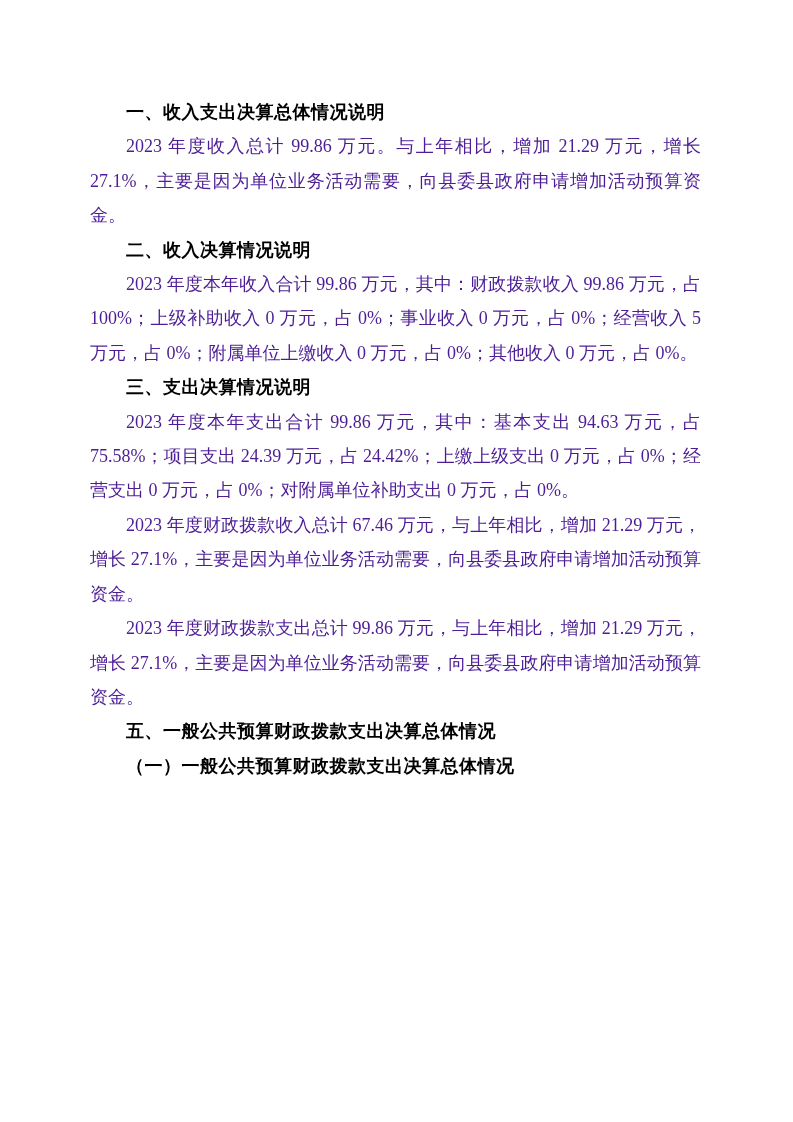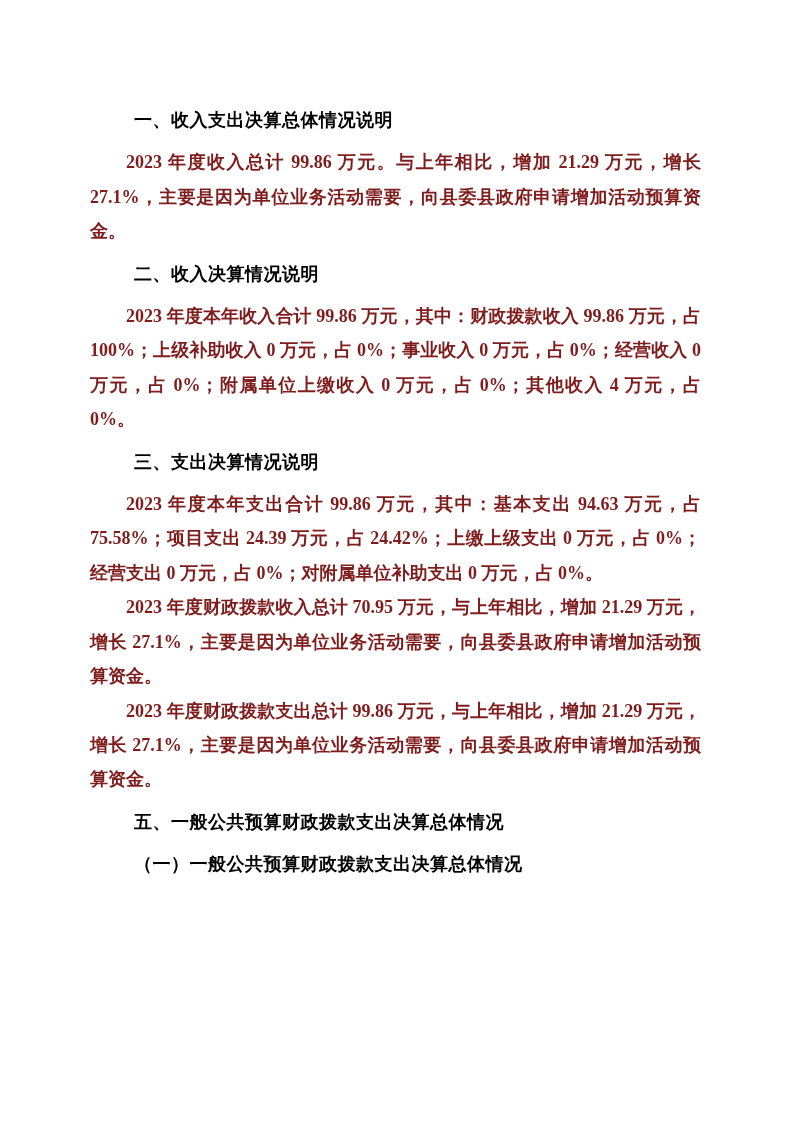--- a/index.html
+++ b/index.html
@@ -17,42 +17,42 @@
     padding: 95px 92px 0 90px;
     overflow: hidden;
     color: #000000;
   }
   .doc-heading {
     font-family: "Liberation Sans", "DejaVu Sans", sans-serif;
     font-weight: bold;
     font-size: 18px;
     line-height: 34.4px;
     text-indent: 2em;
-    margin: 8px;
+    margin: 0;
     color: #000000;
     letter-spacing: 0.5px;
   }
   .doc-para {
     font-family: "Liberation Serif", "DejaVu Serif", serif;
-    font-weight: bold;
+    font-weight: normal;
     font-size: 18px;
     line-height: 34.4px;
     text-indent: 2em;
     margin: 0;
     text-align: justify;
-    color: #7f1d1d;
+    color: #4c1d95;
   }
 </style>
 </head>
 <body>
 
 <div class="page">
   <h2 class="doc-heading">一、收入支出决算总体情况说明</h2>
   <p class="doc-para">2023 年度收入总计 99.86 万元。与上年相比，增加 21.29 万元，增长 27.1%，主要是因为单位业务活动需要，向县委县政府申请增加活动预算资金。</p>
   <h2 class="doc-heading">二、收入决算情况说明</h2>
-  <p class="doc-para">2023 年度本年收入合计 99.86 万元，其中：财政拨款收入 99.86 万元，占 100%；上级补助收入 0 万元，占 0%；事业收入 0 万元，占 0%；经营收入 0 万元，占 0%；附属单位上缴收入 0 万元，占 0%；其他收入 4 万元，占 0%。</p>
+  <p class="doc-para">2023 年度本年收入合计 99.86 万元，其中：财政拨款收入 99.86 万元，占 100%；上级补助收入 0 万元，占 0%；事业收入 0 万元，占 0%；经营收入 5 万元，占 0%；附属单位上缴收入 0 万元，占 0%；其他收入 0 万元，占 0%。</p>
   <h2 class="doc-heading">三、支出决算情况说明</h2>
   <p class="doc-para">2023 年度本年支出合计 99.86 万元，其中：基本支出 94.63 万元，占 75.58%；项目支出 24.39 万元，占 24.42%；上缴上级支出 0 万元，占 0%；经营支出 0 万元，占 0%；对附属单位补助支出 0 万元，占 0%。</p>
-  <p class="doc-para">2023 年度财政拨款收入总计 70.95 万元，与上年相比，增加 21.29 万元，增长 27.1%，主要是因为单位业务活动需要，向县委县政府申请增加活动预算资金。</p>
+  <p class="doc-para">2023 年度财政拨款收入总计 67.46 万元，与上年相比，增加 21.29 万元，增长 27.1%，主要是因为单位业务活动需要，向县委县政府申请增加活动预算资金。</p>
   <p class="doc-para">2023 年度财政拨款支出总计 99.86 万元，与上年相比，增加 21.29 万元，增长 27.1%，主要是因为单位业务活动需要，向县委县政府申请增加活动预算资金。</p>
   <h2 class="doc-heading">五、一般公共预算财政拨款支出决算总体情况</h2>
   <h3 class="doc-heading">（一）一般公共预算财政拨款支出决算总体情况</h3>
 </div>
 
 </body></html>

